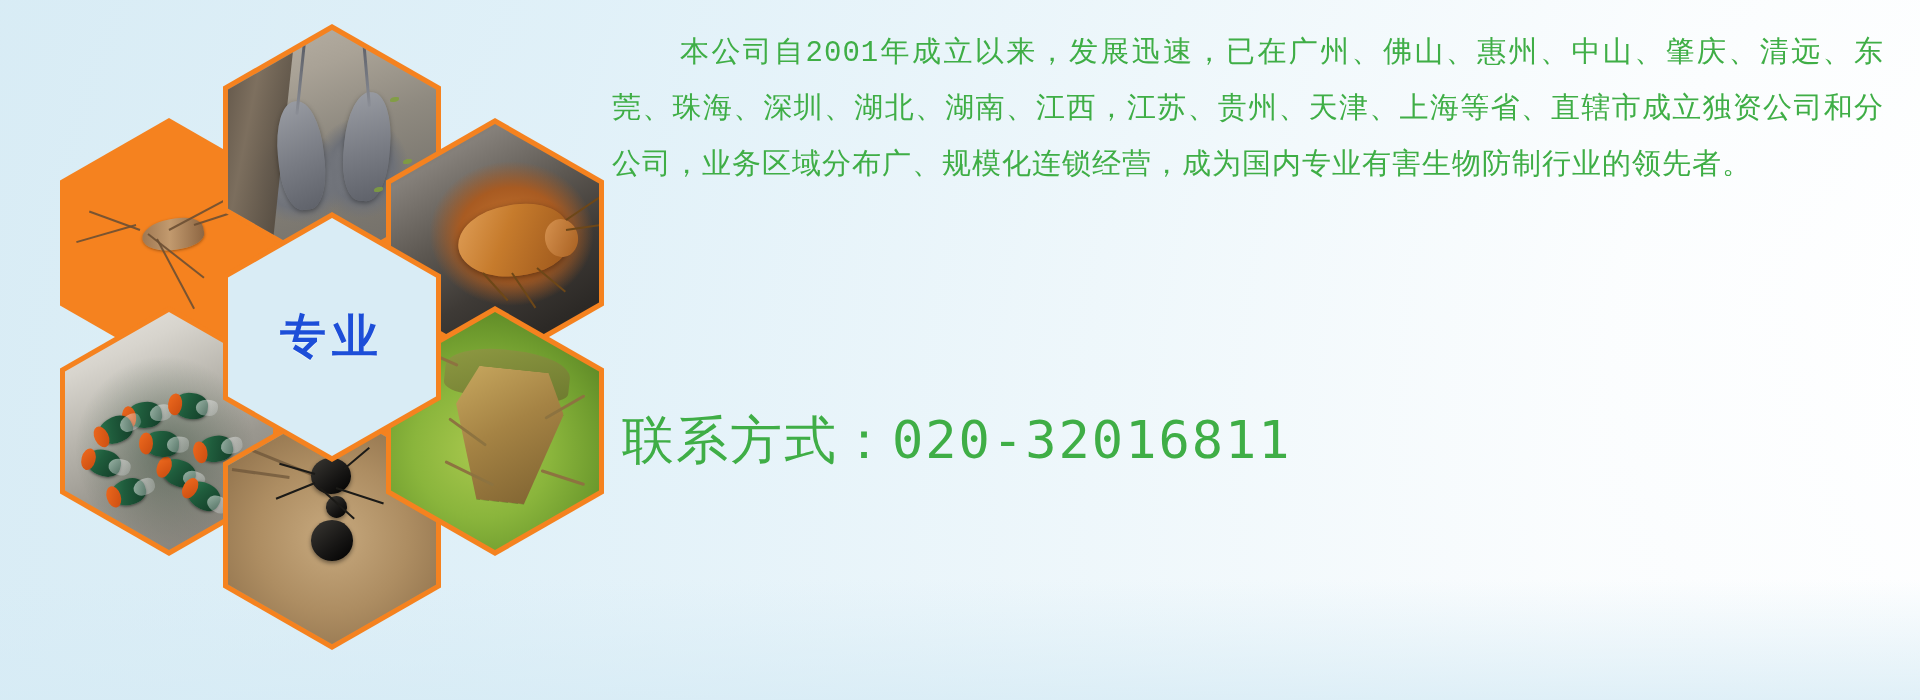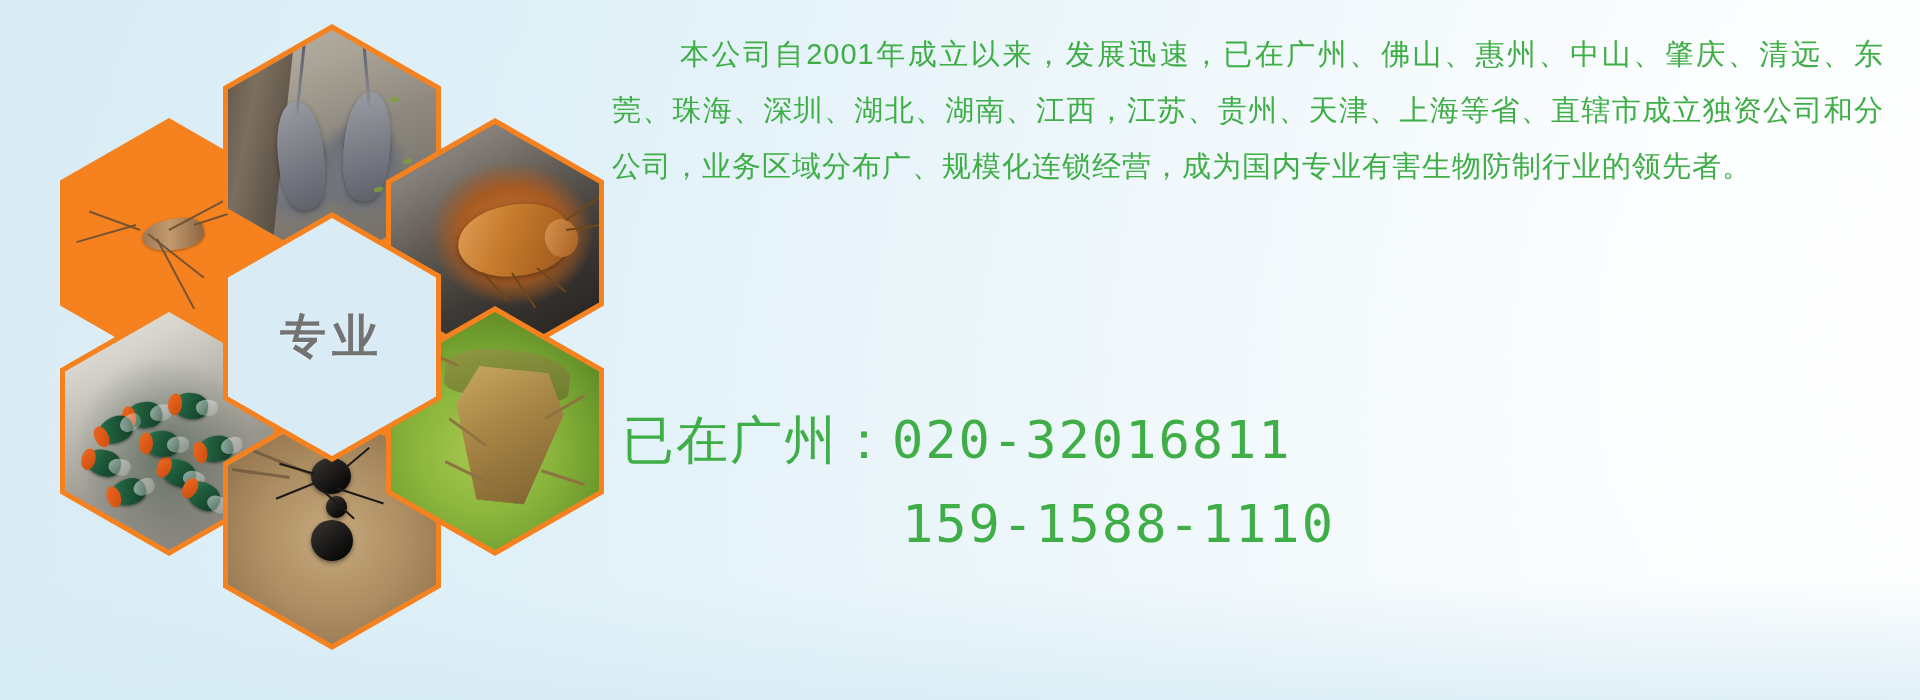--- a/index.html
+++ b/index.html
@@ -119,31 +119,31 @@
     clip-path:polygon(18% 0%,82% 0%,100% 30%,72% 100%,28% 100%,0% 30%);
     box-shadow:0 3px 7px rgba(0,0,0,.35);transform:rotate(6deg);
   }
   .ph-bug .pronotum{position:absolute;left:26%;top:16%;width:60%;height:20%;border-radius:46% 46% 22% 22%;
     background:linear-gradient(160deg,#8f9a43,#6e7a2f);transform:rotate(6deg);}
   .ph-bug .leg{position:absolute;height:3px;background:#8d7340;transform-origin:left center;border-radius:2px;}
 
   .hex-center{background:#F5821F;}
   .hex-center .inner{background:#d9ecf5;display:flex;flex-direction:column;align-items:center;justify-content:center;}
   .slogan{
-    color:#737373;font-weight:bold;line-height:1.25;text-align:center;
+    color:#1d4ed8;font-weight:bold;line-height:1.25;text-align:center;
     letter-spacing:6px;font-size:46px;text-shadow:0 1px 0 rgba(255,255,255,.5);
   }
   .slogan span{display:block;}
 
   
   .copy{position:absolute;left:612px;top:26px;width:1272px;z-index:4;}
   .para{
     color:#3fae46;font-size:29px;line-height:56px;letter-spacing:1px;
     text-indent:68px;text-align:justify;margin:0;
-    font-family:Liberation Sans, sans-serif;
+    font-family:Liberation Mono, monospace;
   }
   .contact{position:absolute;left:612px;top:398px;width:1272px;z-index:4;}
   .contact-line{
     color:#3fae46;font-size:52px;line-height:84px;letter-spacing:2px;white-space:nowrap;
   }
   .contact-line.l1{padding-left:10px;}
   .contact-line.l2{padding-left:290px;}
   .num{font-family:"DejaVu Sans Mono","Liberation Mono",monospace;letter-spacing:2px;text-align:center;}
 </style>
 </head>
@@ -279,20 +279,17 @@
       </div>
     </div>
   </div>
 
   <div class="copy">
     <p class="para">本公司自2001年成立以来，发展迅速，已在广州、佛山、惠州、中山、肇庆、清远、东莞、珠海、深圳、湖北、湖南、江西，江苏、贵州、天津、上海等省、直辖市成立独资公司和分公司，业务区域分布广、规模化连锁经营，成为国内专业有害生物防制行业的领先者。</p>
   </div>
 
   <div class="contact">
     <div class="contact-line l1">
-      <span>已在广州：</span><span class="num">020-32016811</span>
-    </div>
-    <div class="contact-line l2">
-      <span class="num">159-1588-1110</span>
+      <span>联系方式：</span><span class="num">020-32016811</span>
     </div>
   </div>
 
 </div>
 
 </body></html>

